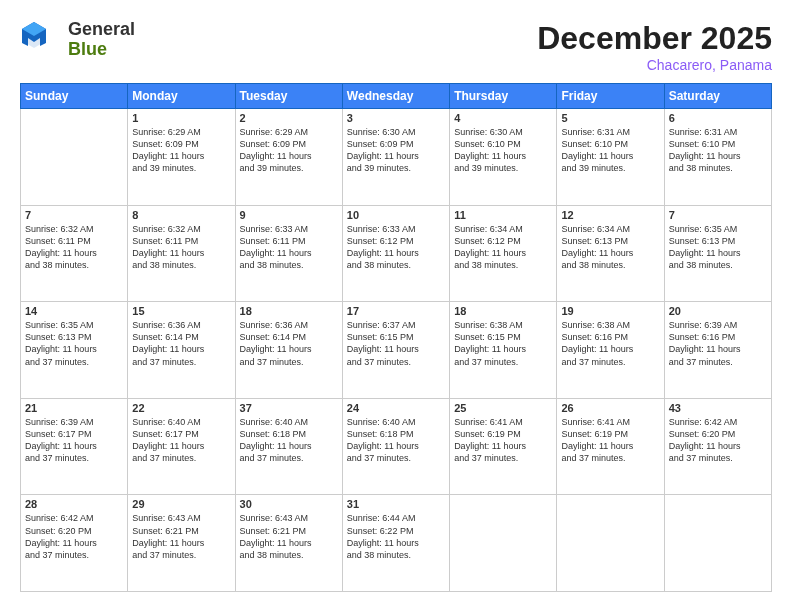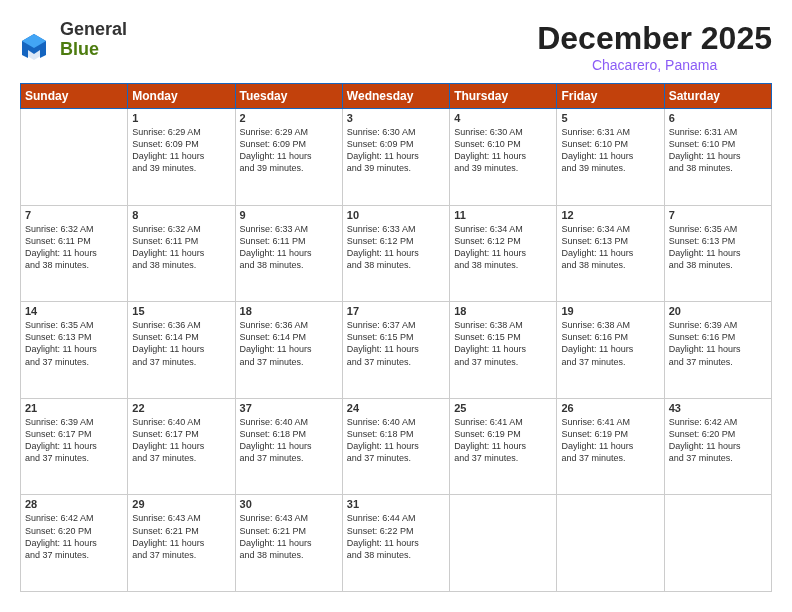--- a/index.html
+++ b/index.html
@@ -18,55 +18,55 @@
       flex-direction: column;
     }
     .header {
       display: flex;
       justify-content: space-between;
       align-items: flex-start;
       margin-bottom: 10px;
     }
     .logo {
       display: flex;
-      align-items: flex-end;
-      gap: 12px;
+      align-items: flex-start;
+      gap: 20px;
     }
     .logo-text {
       font-size: 18px;
       font-weight: bold;
       line-height: 1.1;
     }
     .logo-general { color: #333; }
     .logo-blue { color: #4d7c0f; }
     .logo-icon {
       width: 28px;
       height: 28px;
     }
     .title-block {
-      text-align: center;
+      text-align: right;
     }
     .month-title {
       font-size: 32px;
       font-weight: bold;
       color: #222;
     }
     .subtitle {
       font-size: 14px;
       color: #8b5cf6;
     }
     .calendar {
       flex: 1;
       border: 1px solid #ccc;
       border-collapse: collapse;
       width: 100%;
       table-layout: fixed;
     }
     .calendar th {
-      background: #c2410c;
+      background: #3b82f6;
       color: #fff;
       font-size: 12px;
       font-weight: bold;
       padding: 5px 4px;
       text-align: left;
       border: 1px solid #1565C0;
     }
     .calendar td {
       border: 1px solid #ccc;
       vertical-align: top;

